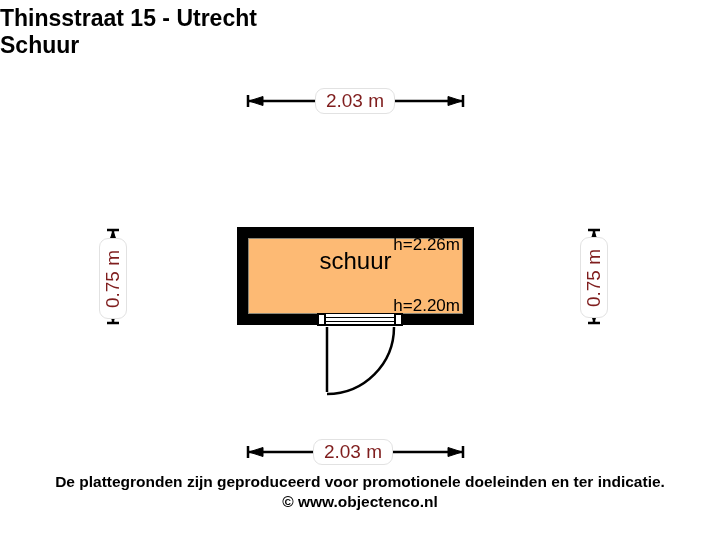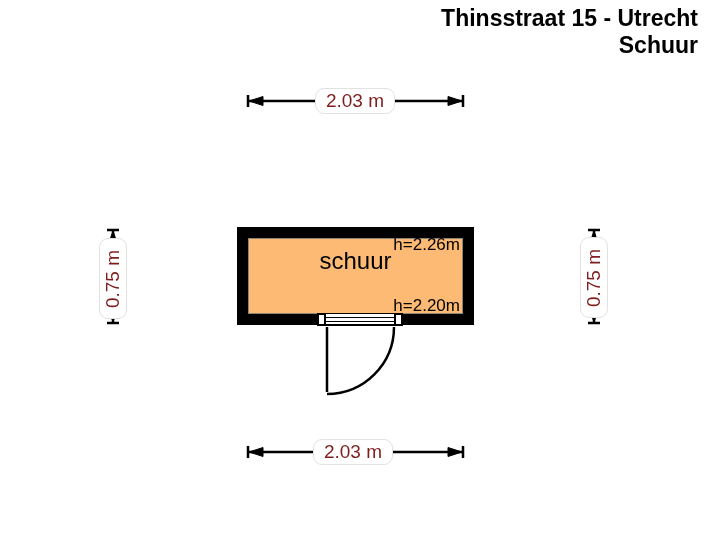--- a/index.html
+++ b/index.html
@@ -7,21 +7,21 @@
   body {
     position: relative;
     background: #ffffff;
     font-family: "Liberation Sans", "DejaVu Sans", sans-serif;
     color: #000;
     overflow: hidden;
   }
   .abs { position: absolute; }
 
   
-  .title-wrap { left: 0; top: 5px; width: 698px; text-align: right; }
+  .title-wrap { left: 0; top: 5px; width: 698px; text-align: left; }
   .title-line1 { font-size: 23px; font-weight: bold; line-height: 27px; }
   .title-line2 { font-size: 23px; font-weight: bold; line-height: 27px; }
 
   
   svg.lines { left: 0; top: 0; width: 720px; height: 540px; }
 
   
   .pill {
     background: #ffffff;
     border: 1px solid #e2e2e2;
@@ -136,13 +136,15 @@
   </div>
 </div>
 
 <div class="abs threshold">
   <div class="sill"></div>
   <div class="post post-l"></div>
   <div class="post post-r"></div>
 </div>
 
 <div class="abs footer">
+  <div>De plattegronden zijn geproduceerd voor promotionele doeleinden en ter indicatie.</div>
+  <div>© www.objectenco.nl</div>
 </div>
 
 </body></html>

